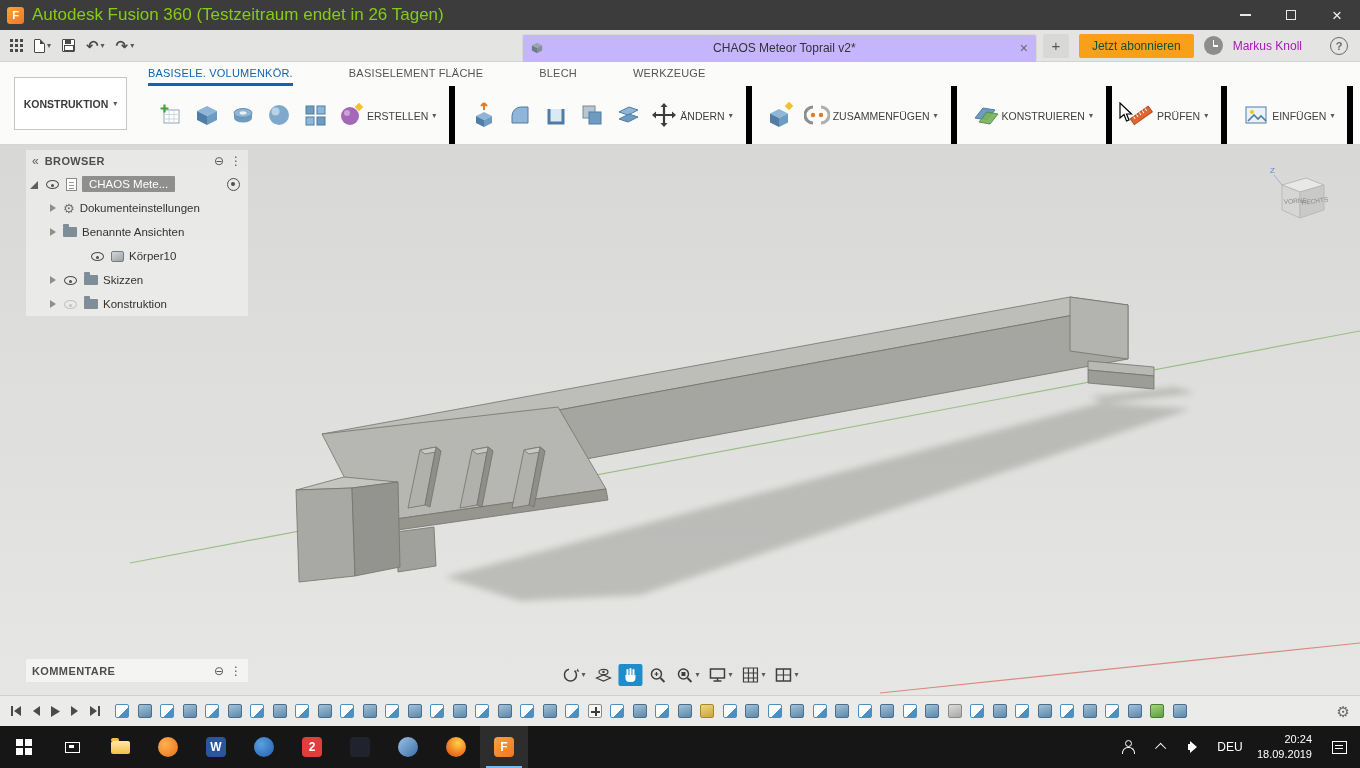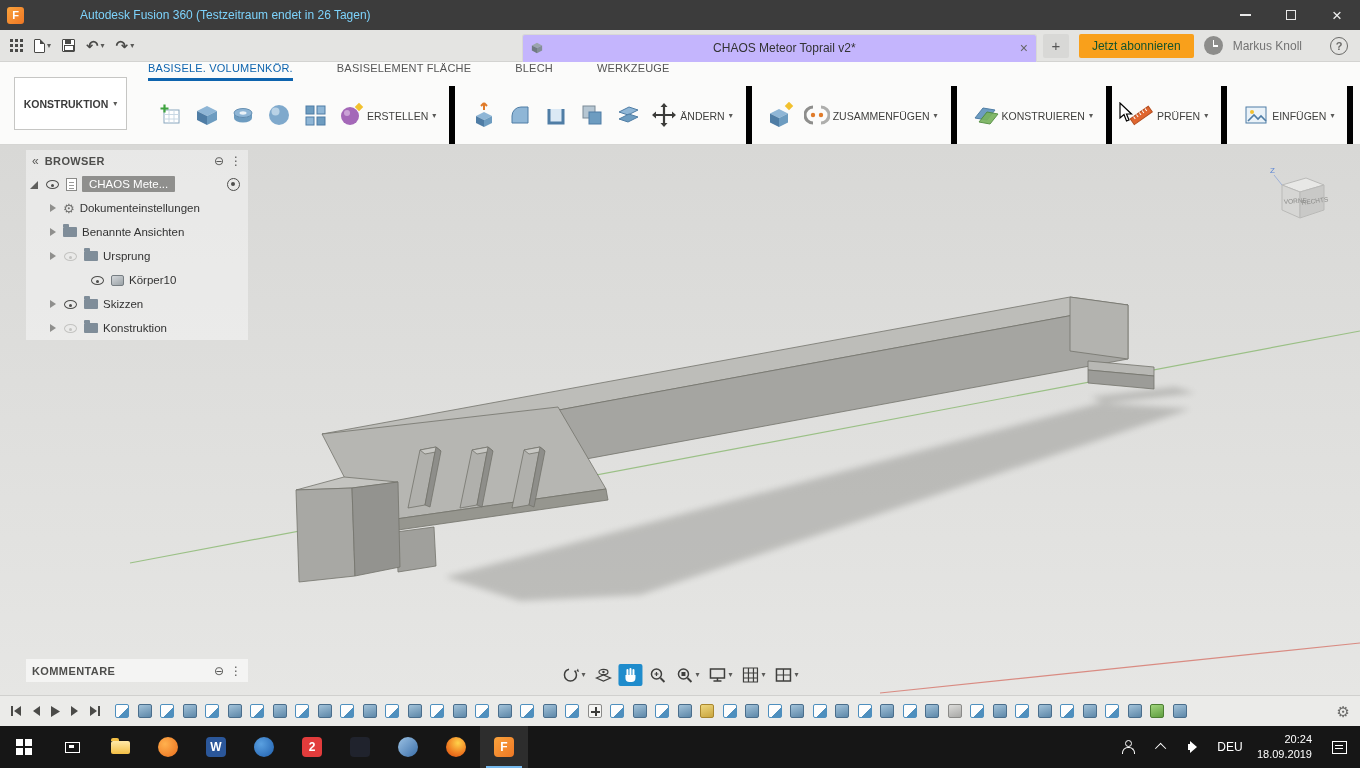--- a/index.html
+++ b/index.html
@@ -2,21 +2,21 @@
 <html><head>
 <meta charset="utf-8">
 <style>
   *{margin:0;padding:0;box-sizing:border-box;font-family:"Liberation Sans","DejaVu Sans",sans-serif;}
   html,body{width:1360px;height:768px;overflow:hidden;background:#e4e4e2;}
   .app{width:1360px;height:768px;display:flex;flex-direction:column;}
 
   
   .titlebar{height:30px;background:#3c3c3c;display:flex;align-items:center;color:#e9e9e9;flex:none;}
   .fusion-logo{width:17px;height:17px;margin:0 8px 0 7px;background:linear-gradient(135deg,#f9a23c,#ef7724);border-radius:3px;color:#fff;font-size:11px;font-weight:bold;display:flex;align-items:center;justify-content:center;}
-  .apptitle{font-size:12px;color:#7dd3fc;margin-left:48px;}
+  .apptitle{font-size:17px;color:#84cc16;}
   .wbtns{margin-left:auto;display:flex;height:30px;}
   .wbtn{width:46px;height:30px;display:flex;align-items:center;justify-content:center;background:none;border:none;cursor:pointer;}
   .minbar{width:11px;height:2px;background:#e8e8e8;display:block;}
   .maxbox{width:10px;height:10px;border:1.4px solid #e8e8e8;display:block;}
   .closex{color:#f0f0f0;font-size:17px;line-height:1;}
 
   
   .qatbar{height:32px;background:#e4e4e2;display:flex;align-items:center;flex:none;border-bottom:1px solid #d3d3d1;}
   .qat-left{display:flex;align-items:center;gap:11px;padding:0 10px;width:205px;flex:none;}
   .qbtn{display:flex;align-items:center;gap:2px;background:none;border:none;cursor:pointer;color:#4a4a48;}
@@ -30,26 +30,26 @@
   .caret{font-size:8px;color:#5a5a58;line-height:1;}
   .doctab{margin-left:auto;width:515px;height:28px;margin-top:4px;background:#c4b5fd;border:1px solid #d8d8d6;border-bottom:none;border-radius:3px 3px 0 0;display:flex;align-items:center;padding:0 8px;flex:none;cursor:pointer;}
   .doccube{width:12px;height:12px;margin-right:6px;flex:none;}
   .doctitle{font-size:12px;color:#333;flex:1;text-align:center;}
   .tabclose{background:none;border:none;color:#666;font-size:14px;cursor:pointer;line-height:1;}
   .newtab{width:26px;height:24px;margin-left:6px;background:#d8d8d6;border:none;border-radius:2px;color:#555;font-size:15px;cursor:pointer;flex:none;}
   .subscribe{margin-left:10px;background:#f9a01b;border:none;border-radius:2px;color:#14532d;font-size:12px;padding:5px 13px;cursor:pointer;flex:none;}
   .clockbtn{margin-left:10px;width:19px;height:19px;border-radius:50%;background:#8d8d8b;border:none;position:relative;cursor:pointer;flex:none;}
   .clockbtn::before{content:"";position:absolute;left:9px;top:4px;width:1.6px;height:6px;background:#fff;}
   .clockbtn::after{content:"";position:absolute;left:9px;top:9px;width:5px;height:1.6px;background:#fff;}
-  .username{margin:0 8px 0 10px;font-size:12px;color:#737373;background:none;border:none;cursor:pointer;flex:none;}
+  .username{margin:0 8px 0 10px;font-size:12px;color:#a21caf;background:none;border:none;cursor:pointer;flex:none;}
   .helpbtn{width:18px;height:18px;margin:0 12px 0 20px;border-radius:50%;border:1.4px solid #6a6a68;background:none;color:#6a6a68;font-size:11px;font-weight:bold;cursor:pointer;flex:none;display:flex;align-items:center;justify-content:center;}
 
   
   .ribbon{height:83px;background:#fbfbfa;border-bottom:1px solid #d5d5d3;position:relative;flex:none;}
-  .rtabs{height:24px;display:flex;gap:44px;align-items:flex-start;padding-left:148px;}
+  .rtabs{height:24px;display:flex;gap:56px;align-items:flex-end;padding-left:148px;}
   .rtab{font-size:11px;color:#555;letter-spacing:.2px;padding-bottom:4px;border-bottom:3px solid transparent;background:none;border-top:none;border-left:none;border-right:none;cursor:pointer;}
   .rtab.active{color:#0e64ae;border-bottom-color:#0e64ae;}
   .workspace{position:absolute;left:14px;top:15px;width:113px;height:53px;background:#fff;border:1px solid #c6c6c4;display:flex;align-items:center;justify-content:center;gap:5px;cursor:pointer;}
   .workspace .wslabel{font-size:10.5px;font-weight:bold;color:#3a3a3a;}
   .rbody{height:58px;display:flex;align-items:stretch;padding-left:142px;}
   .rgroup{display:flex;flex-direction:row;justify-content:center;align-items:center;padding:0 13px;}
   .rgroup + .rgroup{border-left:6px solid #000000;}
   .ricons{display:flex;gap:4px;align-items:center;}
   .ric{width:32px;height:32px;display:flex;align-items:center;justify-content:center;background:none;border:none;cursor:pointer;}
   .rlabel{margin-top:2px;font-size:10.5px;color:#3f3f3d;display:flex;align-items:center;gap:4px;background:none;border:none;cursor:pointer;}
@@ -475,26 +475,20 @@
       <div class="trow lvl1">
         <span class="exp exp-right"></span>
         <span class="gearic">⚙</span>
         <span>Dokumenteinstellungen</span>
       </div>
       <div class="trow lvl1">
         <span class="exp exp-right"></span>
         <span class="fold"></span>
         <span>Benannte Ansichten</span>
       </div>
-      <div class="trow lvl1">
-        <span class="exp exp-right"></span>
-        <span class="eye eye-off"></span>
-        <span class="fold"></span>
-        <span>Ursprung</span>
-      </div>
       <div class="trow lvl2">
         <span class="eye eye-on"></span>
         <span class="bodyic"></span>
         <span>Körper10</span>
       </div>
       <div class="trow lvl1">
         <span class="exp exp-right"></span>
         <span class="eye eye-on"></span>
         <span class="fold"></span>
         <span>Skizzen</span>

